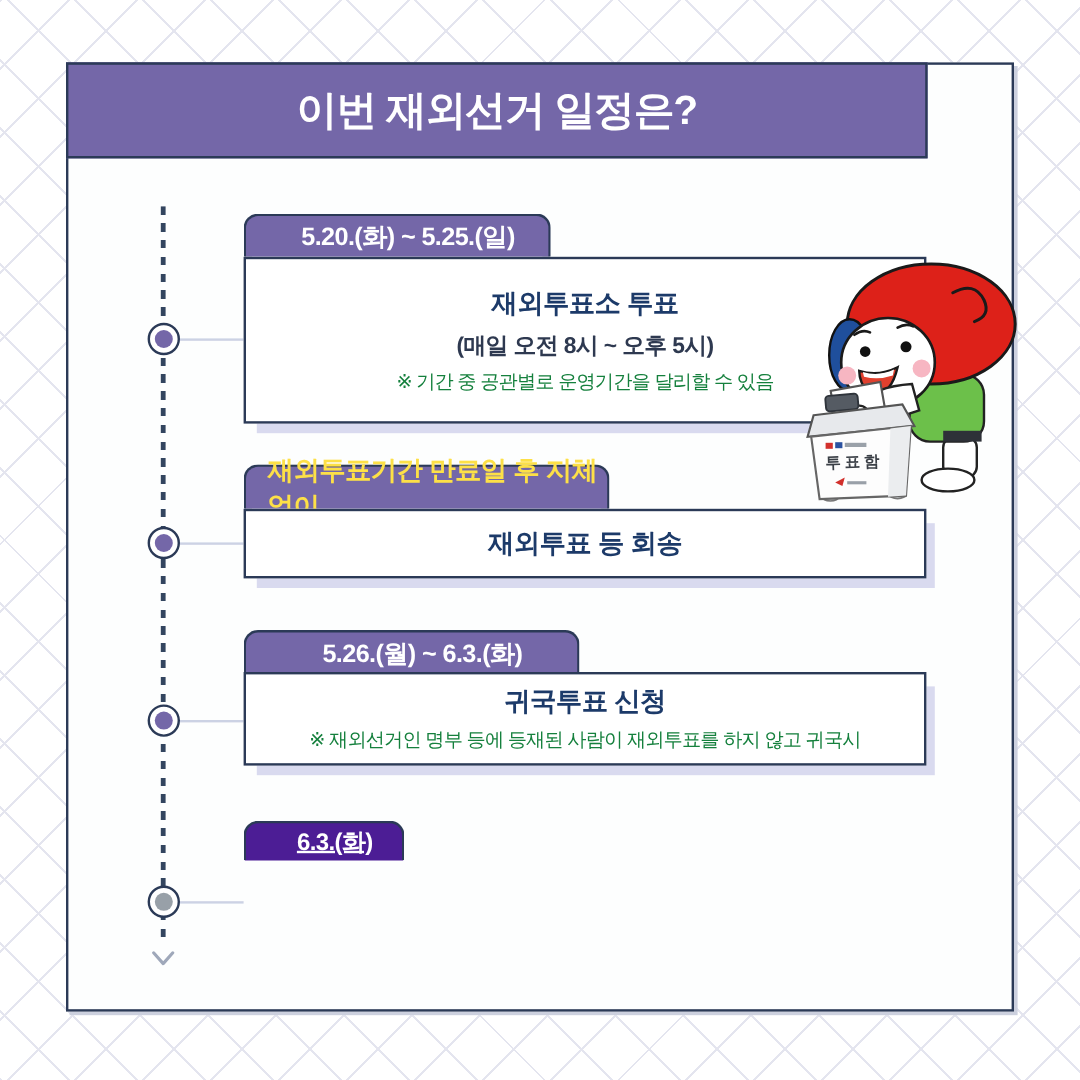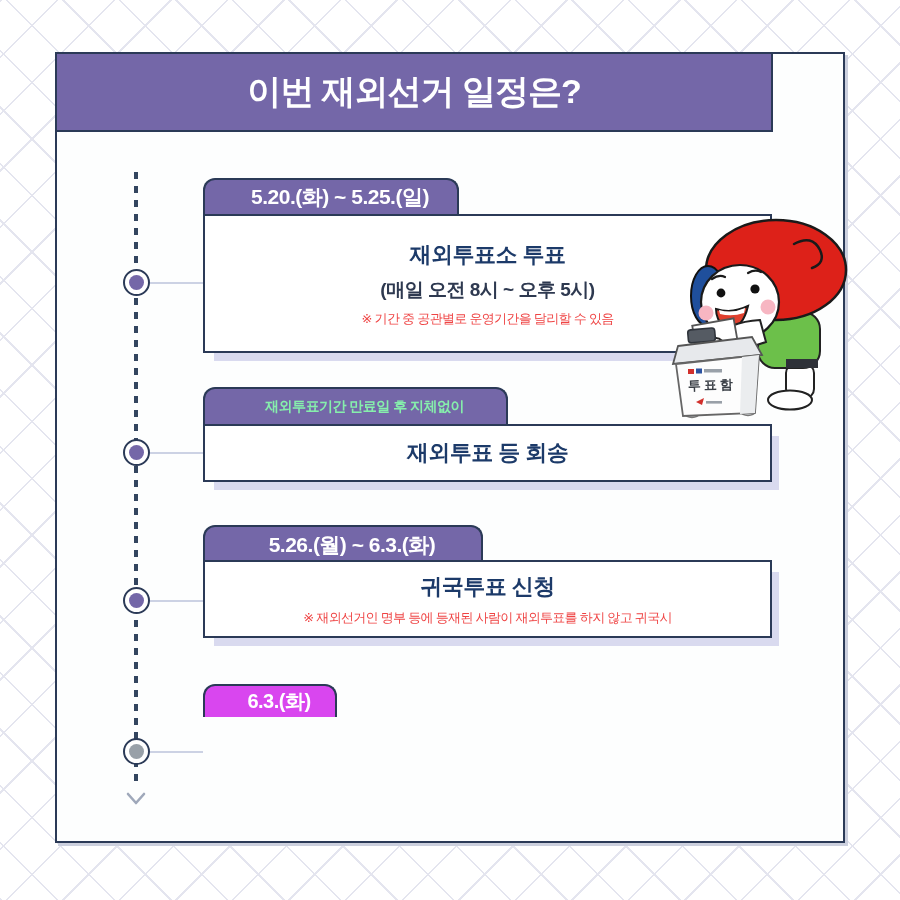--- a/index.html
+++ b/index.html
@@ -42,32 +42,32 @@
   .connector{position:absolute;height:2px;background:#ccd2e4;}
 
   
   .badge{
     position:absolute;box-sizing:border-box;
     background:#7467a8;border:2px solid #2b3a57;border-bottom:none;
     border-radius:12px 12px 0 0;
     display:flex;align-items:center;justify-content:center;
     color:#ffffff;font-weight:800;font-size:21px;letter-spacing:-0.5px;padding-left:18px;
   }
-  .badge--darktext{color:#86efac;font-size:14px;}
-  .badge--gray{background:#d946ef;}
+  .badge--darktext{color:#fde047;font-size:22px;}
+  .badge--gray{background:#4c1d95;text-decoration:underline;}
   .card{
     position:absolute;box-sizing:border-box;background:#ffffff;
     border:2px solid #2b3a57;
     box-shadow:9px 10px 0 -2px #d9daef;
     display:flex;flex-direction:column;align-items:center;justify-content:center;
     text-align:center;
   }
   .card-title{font-size:22px;font-weight:800;color:#1c3a69;letter-spacing:-0.5px;}
   .card-subtitle{font-size:19px;font-weight:700;color:#2e3950;margin-top:7px;letter-spacing:-0.5px;}
-  .card-note{font-size:13px;font-weight:500;color:#ef4444;margin-top:7px;letter-spacing:-0.7px;text-align:center;}
+  .card-note{font-size:16px;font-weight:500;color:#15803d;margin-top:7px;letter-spacing:-0.7px;text-align:center;}
 
   .mascot{position:absolute;left:658px;top:216px;}
 </style>
 </head>
 <body>
 
 <div class="stage">
 
   <div class="panel"></div>
   <div class="header">이번 재외선거 일정은?</div>

